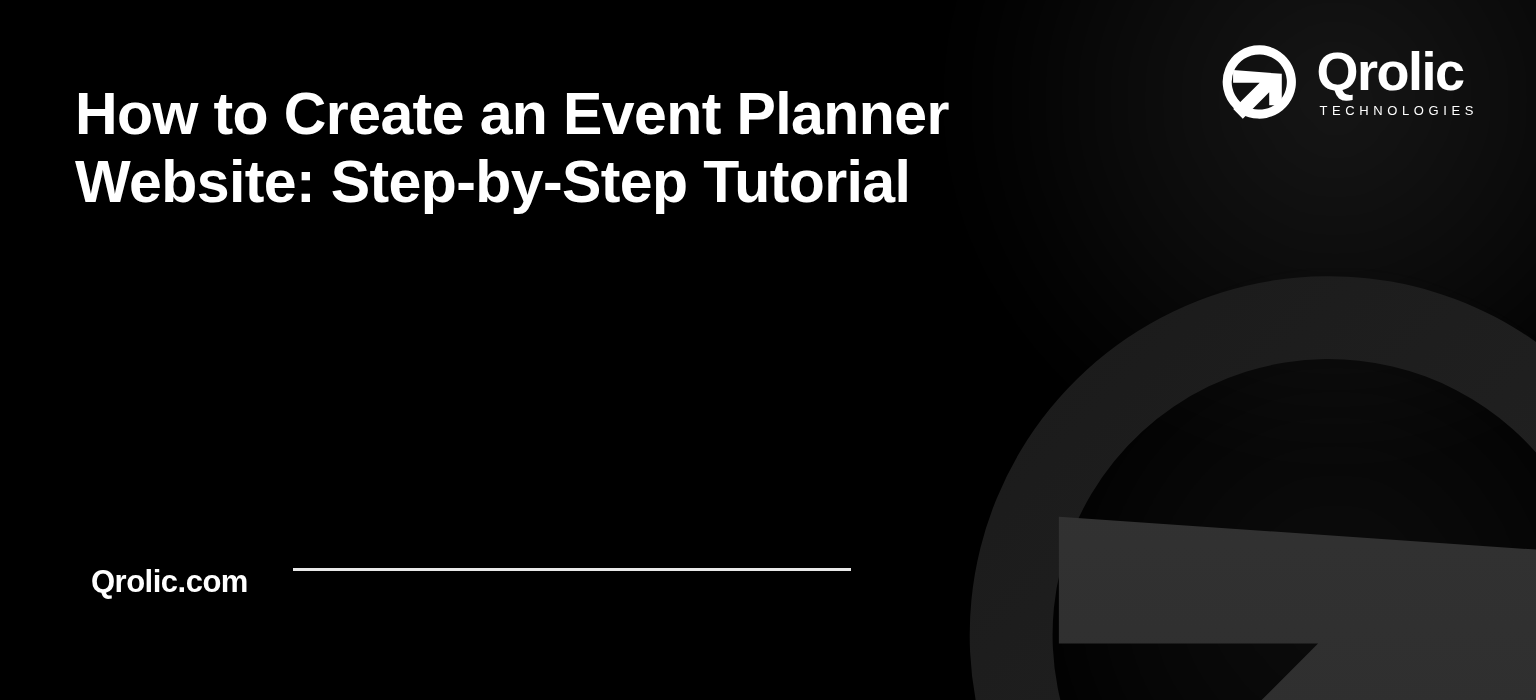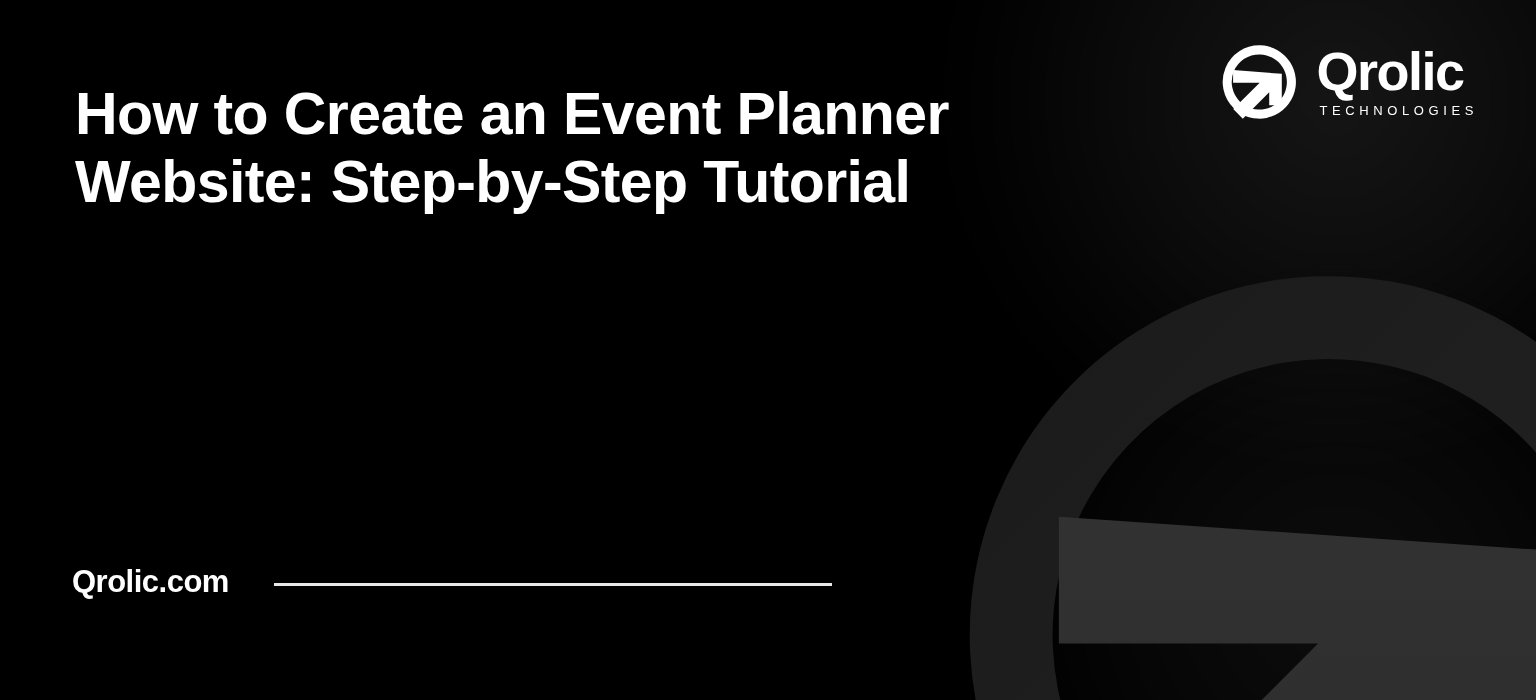--- a/index.html
+++ b/index.html
@@ -66,24 +66,24 @@
     font-size:59px;
     line-height:68px;
     font-weight:bold;
     letter-spacing:-0.6px;
     white-space:pre-line;
   }
 
   
   .footer {
     position:absolute;
-    left:72px;
+    left:91px;
     bottom:100px;
     display:flex;
-    align-items:center;
+    align-items:flex-start;
     width:760px;
   }
   .site-name {
     color:#ffffff;
     font-size:31px;
     font-weight:bold;
     letter-spacing:-0.5px;
     white-space:nowrap;
   }
   .footer-rule {

